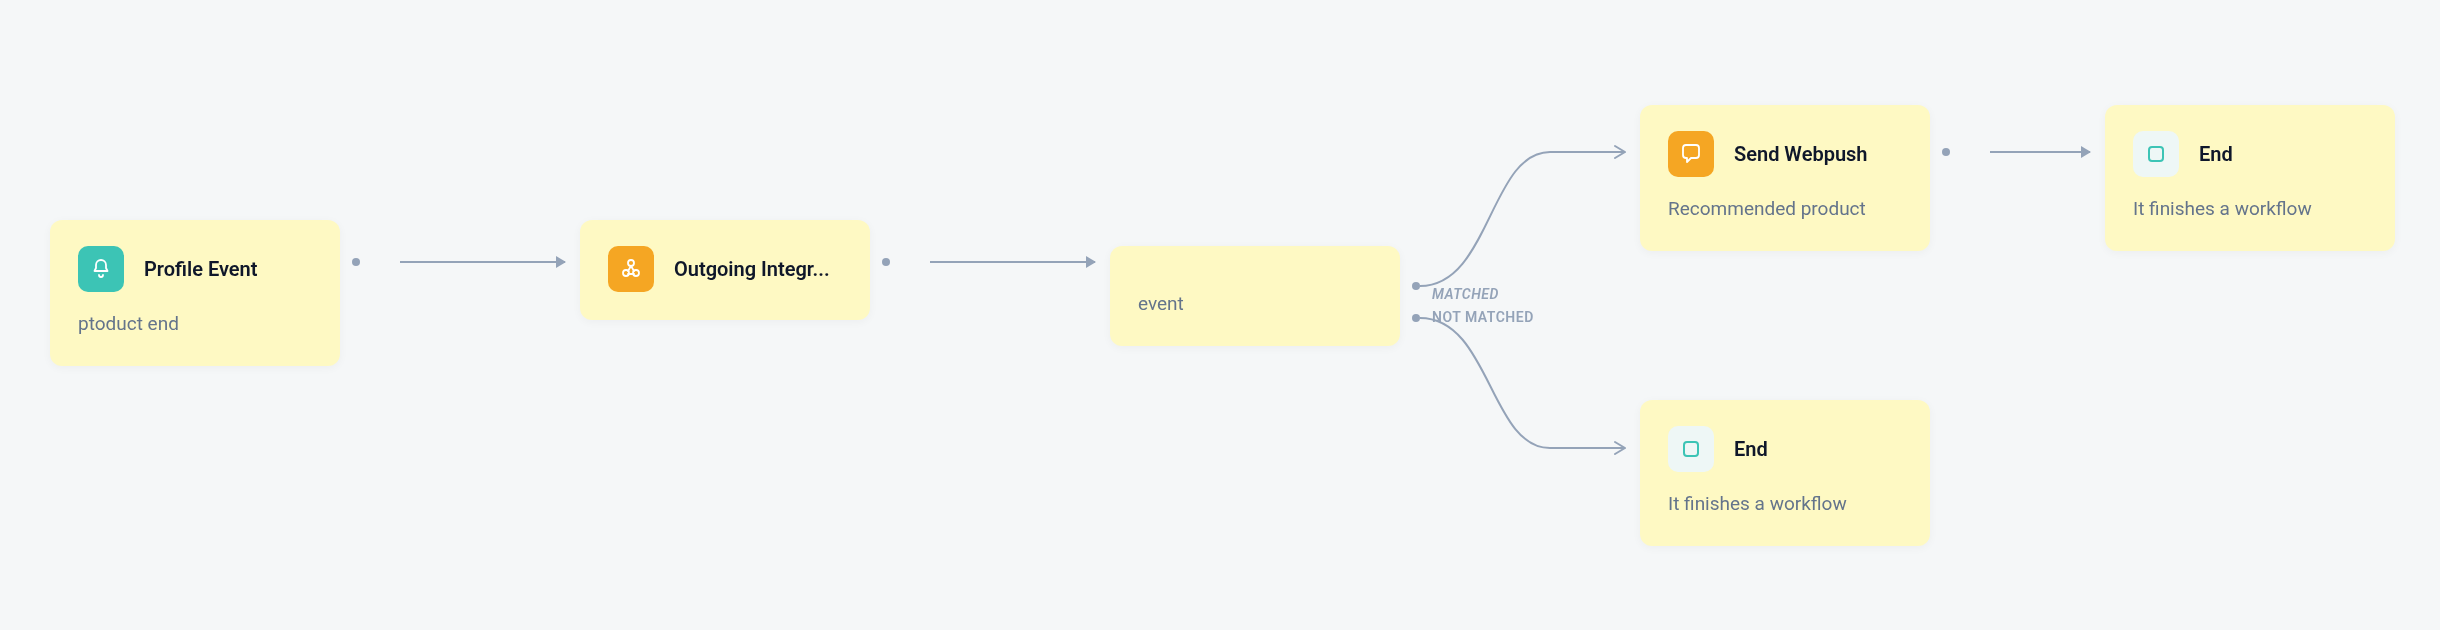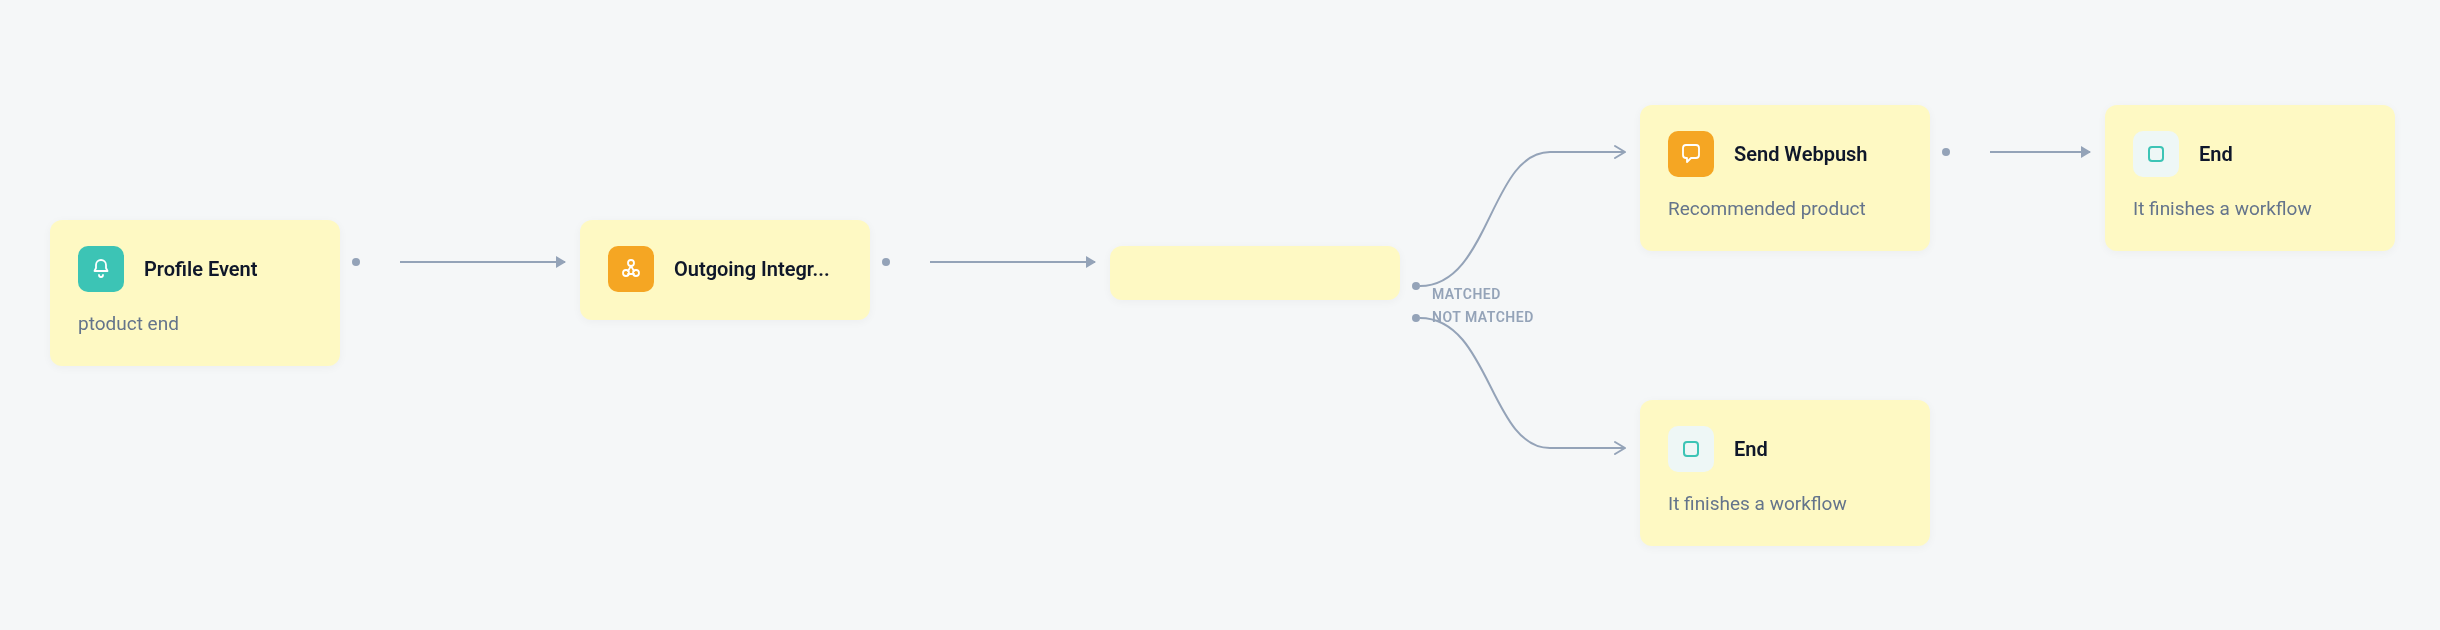--- a/index.html
+++ b/index.html
@@ -67,24 +67,25 @@
             <use href="#ic-webhook"></use>
           </svg>
         </div>
       <div class="title" style="max-width:180px;">Outgoing Integr...</div>
     </div>
   </div>
   <div class="conn-dot" style="left:882px;top:258px;"></div>
   <div class="arrow" style="left:930px;top:261px;width:165px;"></div>
 
   <div class="node" style="left:1110px;top:246px;width:290px;">
+    <div class="sub">event</div>
   </div>
 
   <div class="conn-dot" style="left:1412px;top:282px;"></div>
-  <div class="branch-label" style="left:1432px;top:286px;">MATCHED</div>
+  <div class="branch-label" style="left:1432px;top:286px;font-style:italic;">MATCHED</div>
   <div class="conn-dot" style="left:1412px;top:314px;"></div>
   <div class="branch-label" style="left:1432px;top:309px;">NOT MATCHED</div>
 
   <svg class="curve" style="left:1420px;top:140px;width:220px;height:160px;">
     <path d="M0 146 C70 146 70 12 130 12 L205 12"></path>
     <path d="M205 12 l-10 -6 M205 12 l-10 6" stroke-linecap="round"></path>
   </svg>
 
   <svg class="curve" style="left:1420px;top:318px;width:220px;height:150px;">
     <path d="M0 0 C70 0 70 130 130 130 L205 130"></path>

